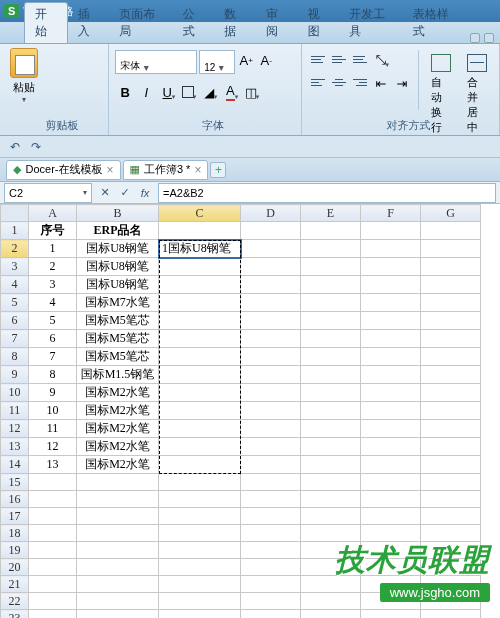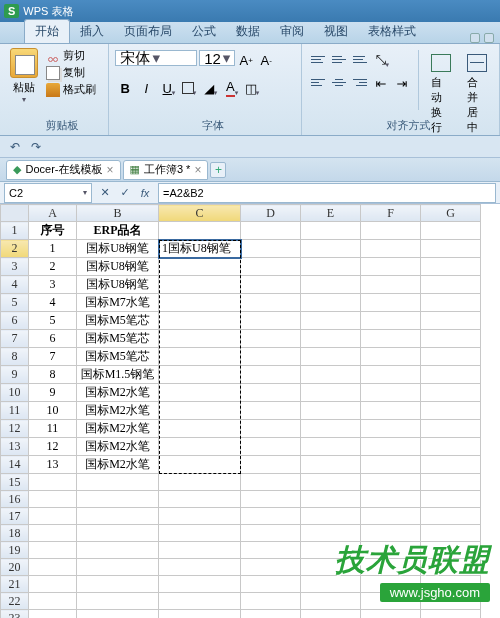--- a/index.html
+++ b/index.html
@@ -30,21 +30,21 @@
 .clip-side { display: flex; flex-direction: column; gap: 2px; padding-top: 2px; }
 .clip-item { display: flex; align-items: center; gap: 3px; font-size: 11px; }
 .scissors { width: 14px; height: 14px; display: inline-block; position: relative; }
 .scissors::before, .scissors::after { content:""; position:absolute; width: 3px; height: 3px; border: 1px solid #c66; border-radius: 50%; bottom: 1px; }
 .scissors::before { left: 2px; } .scissors::after { right: 2px; }
 .copyico { width:14px; height:14px; background:#fff; border:1px solid #888; box-shadow: 2px 2px 0 #ddd; display:inline-block; }
 .brushico { width:14px; height:14px; display:inline-block; background: linear-gradient(#e8a838, #c87818); border-radius: 2px 2px 0 0; }
 
 
 .font-row1 { display: flex; gap: 2px; }
-.combo { height: 16px; background: #fff; border: 1px solid #9ab8d0; display: flex; align-items: center; padding: 0 2px 0 4px; font-size: 15px; }
+.combo { height: 24px; background: #fff; border: 1px solid #9ab8d0; display: flex; align-items: flex-end; padding: 0 2px 0 4px; font-size: 10px; }
 .combo .arrow { width: 12px; text-align: center; color: #556; }
 .font-name { width: 82px; }
 .font-size { width: 36px; }
 .aa-btn { width: 18px; height: 20px; border: 1px solid transparent; display: flex; align-items: center; justify-content: center; font-size: 13px; }
 .aa-sup { font-size: 8px; }
 .font-row2 { display: flex; gap: 1px; margin-top: 4px; }
 .fbtn { width: 20px; height: 20px; display: flex; align-items: center; justify-content: center; border: 1px solid transparent; font-size: 13px; position: relative; }
 .fbtn.drop::after { content: "▾"; font-size: 7px; position: absolute; right: 1px; bottom: 0; color: #556; }
 .underbar { border-bottom: 2px solid #c33; padding-bottom: 1px; }
 
@@ -108,49 +108,36 @@
 </div>
 
 <div class="tabs">
   <div class="tab active">开始</div>
   <div class="tab">插入</div>
   <div class="tab">页面布局</div>
   <div class="tab">公式</div>
   <div class="tab">数据</div>
   <div class="tab">审阅</div>
   <div class="tab">视图</div>
+  <div class="tab">开发工具</div>
   <div class="tab">表格样式</div>
   <div class="tabs-right">
     <div class="mini"></div>
     <div class="mini"></div>
   </div>
 </div>
 
 <div class="ribbon">
 
   <div class="group" style="width:112px;">
     <div class="group-body">
       <div class="paste-btn">
         <div class="paste-icon"></div>
         <div class="paste-lbl">粘贴</div>
         <div style="font-size:8px;color:#556;">▾</div>
-      </div>
-      <div class="clip-side">
-        <div class="clip-item">
-            <span class="scissors"></span>
-            <span>剪切</span>
-          </div>
-        <div class="clip-item">
-            <span class="copyico"></span>
-            <span>复制</span>
-          </div>
-        <div class="clip-item">
-            <span class="brushico"></span>
-            <span>格式刷</span>
-          </div>
       </div>
     </div>
     <div class="group-title">剪贴板</div>
   </div>
 
   <div class="group" style="width:198px;">
     <div class="group-body" style="flex-direction:column;gap:4px;padding-top:4px;">
       <div class="font-row1">
         <div class="combo font-name">
             <span>宋体</span>

